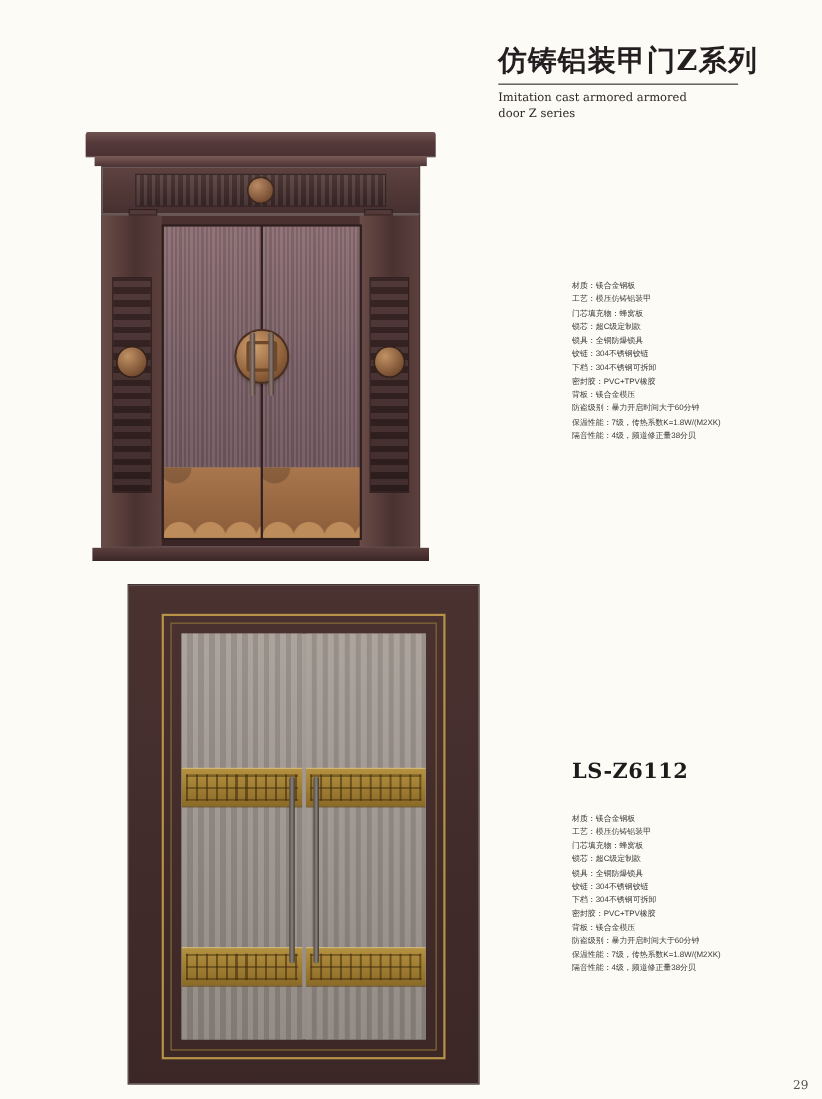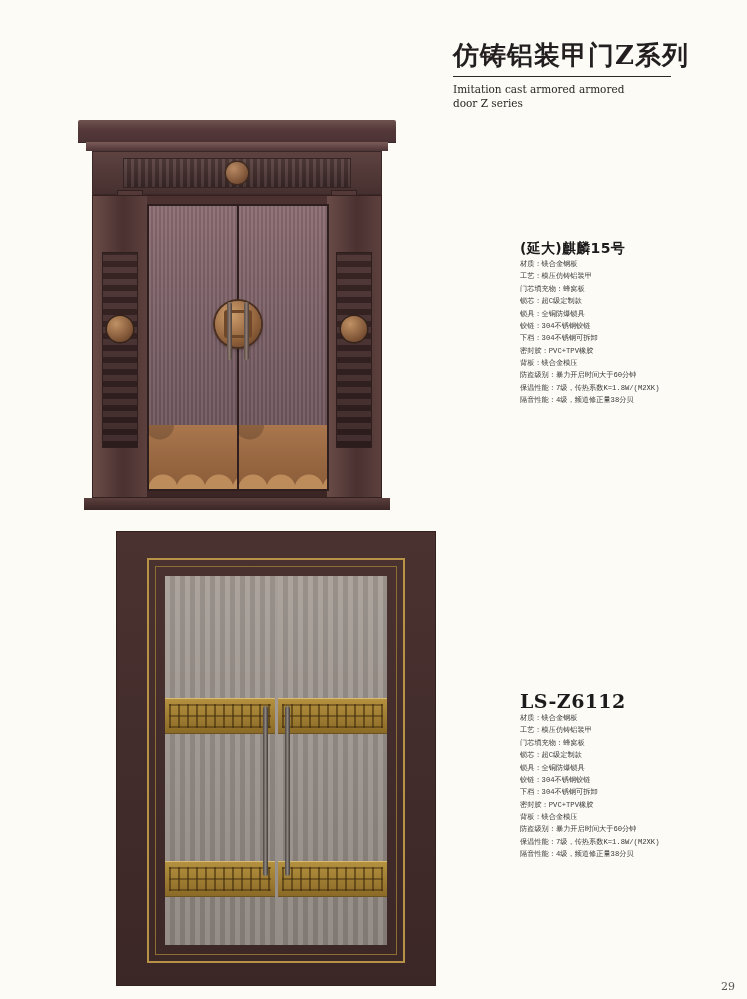--- a/index.html
+++ b/index.html
@@ -71,21 +71,22 @@
   }
   .name {
     margin-top: 12px;
     font-family: "DejaVu Sans", sans-serif;
     font-size: 14px;
     font-weight: bold;
     color: #1b1b1b;
     letter-spacing: 0.3px;
   }
   .specs {
-    font-family: Liberation Mono, monospace;
+    margin-top: 26px;
+    font-family: Liberation Sans, sans-serif;
     font-size: 7.2px;
     color: #3a3a3a;
     line-height: 1.72;
   }
   .specs div { white-space: nowrap; }
 
   
   .door1-wrap {
     position: absolute;
     left: 78px;
@@ -389,21 +390,20 @@
             <div class="d1-scallop"></div>
             <div class="d1-handle right"></div>
           </div>
           <div class="d1-ring"></div>
         </div>
       </div>
       <div class="d1-base"></div>
     </div>
 
     <div class="info" style="top: 120px;">
-      <div class="name">(延大)麒麟15号</div>
       <div class="specs">
         <div>材质：镁合金钢板</div>
         <div>工艺：模压仿铸铝装甲</div>
         <div>门芯填充物：蜂窝板</div>
         <div>锁芯：超C级定制款</div>
         <div>锁具：全铜防爆锁具</div>
         <div>铰链：304不锈钢铰链</div>
         <div>下档：304不锈钢可拆卸</div>
         <div>密封胶：PVC+TPV橡胶</div>
         <div>背板：镁合金模压</div>

